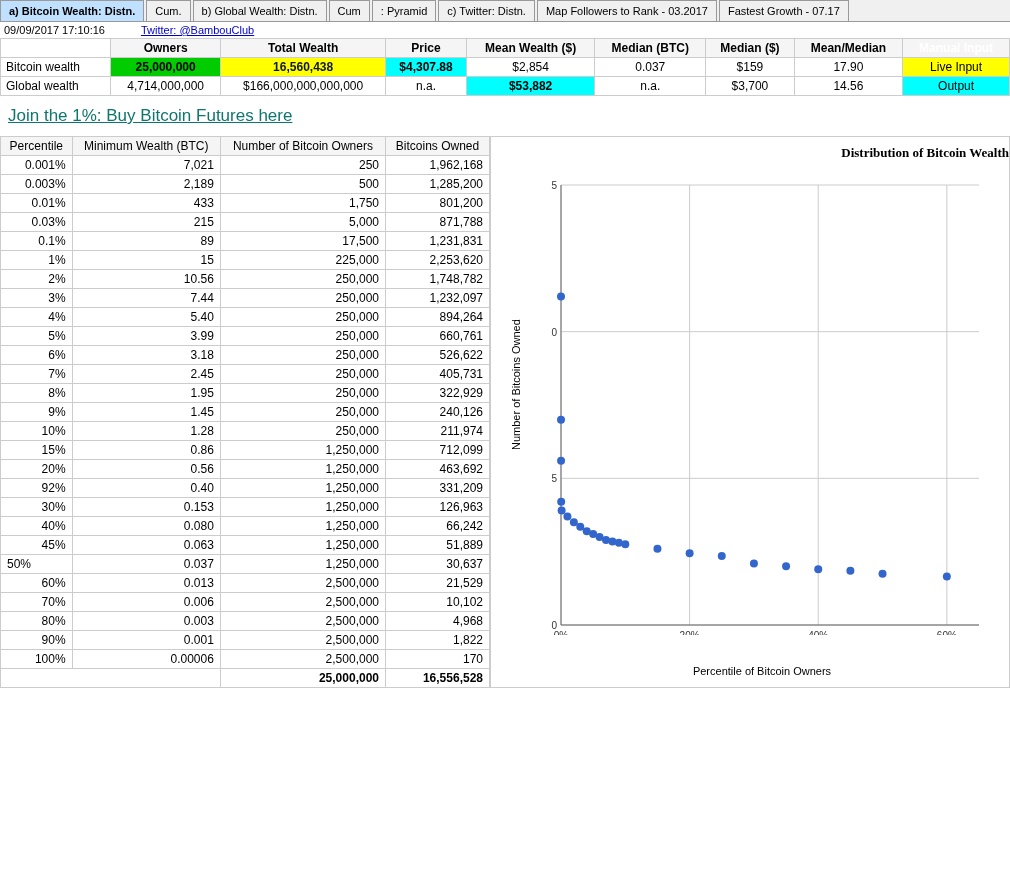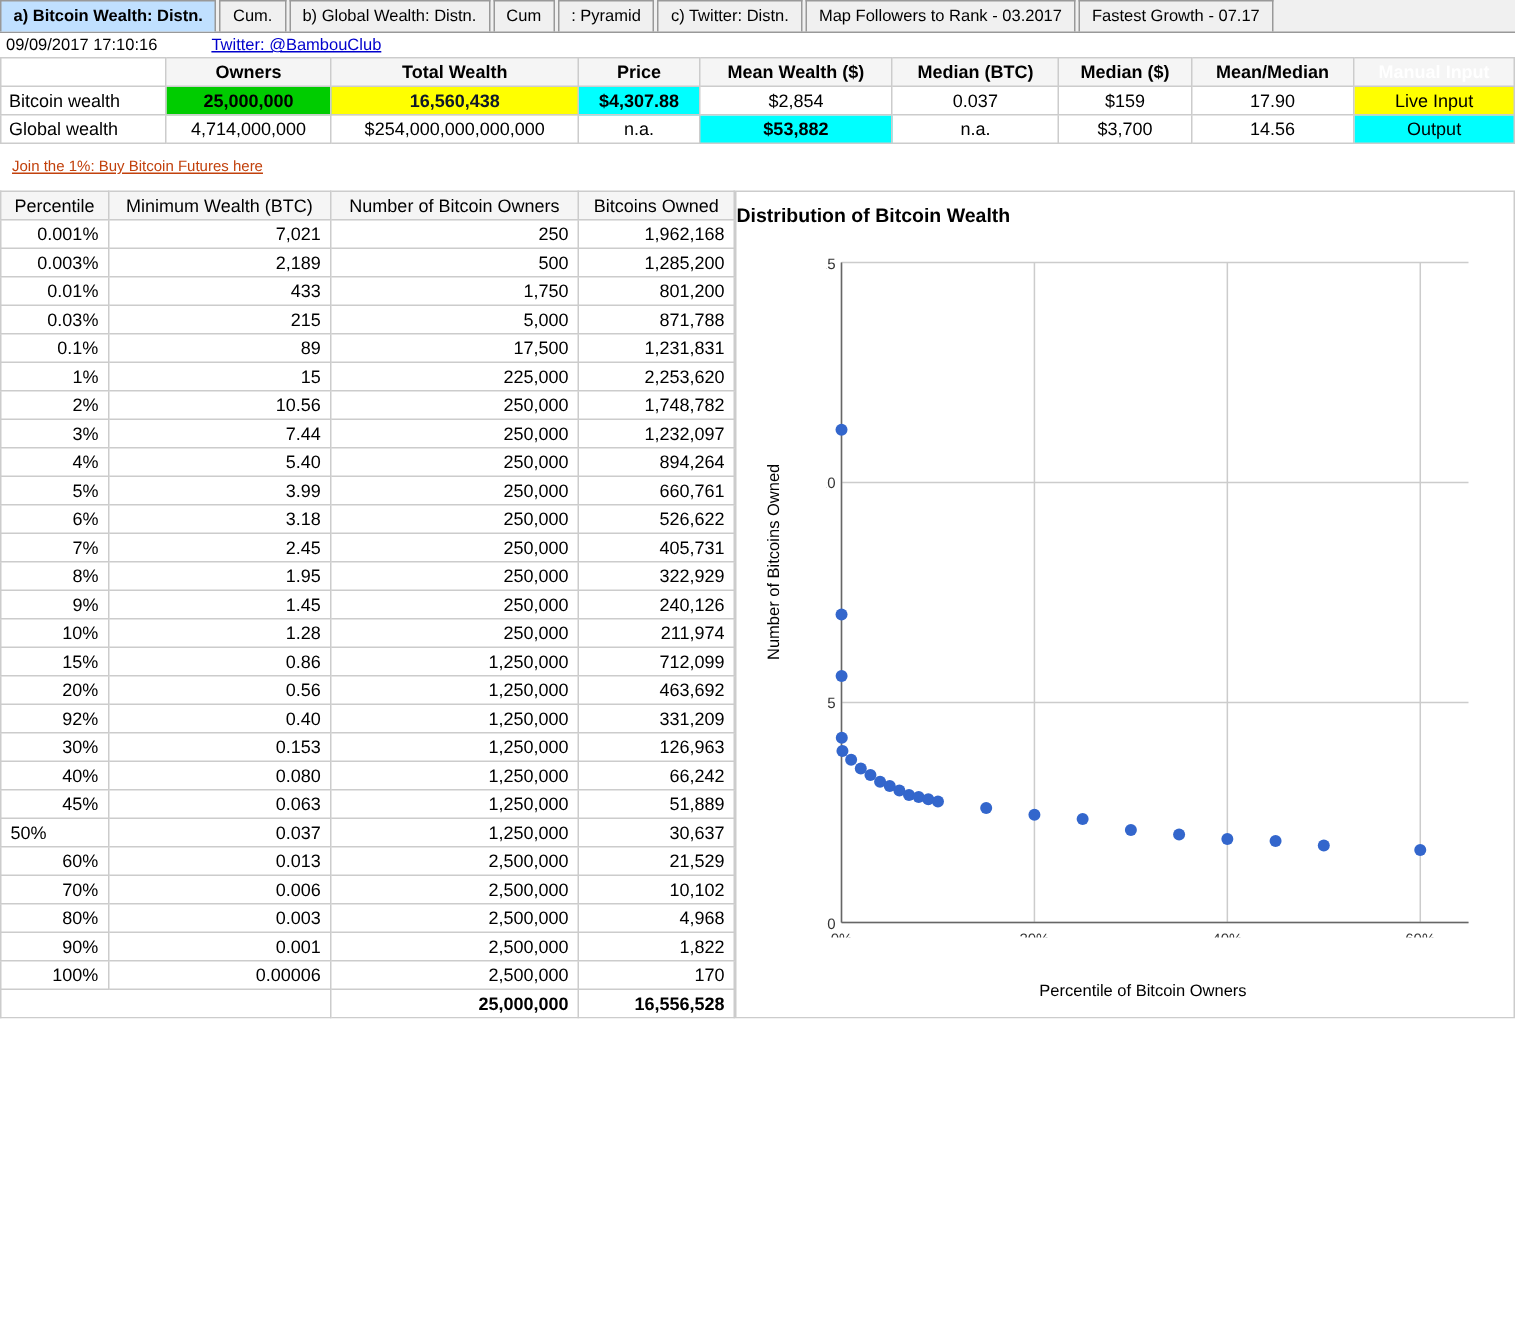--- a/index.html
+++ b/index.html
@@ -19,34 +19,34 @@
     .cell-green { background: #00cc00; color: #000; font-weight: bold; text-align: center; }
     .cell-yellow { background: #ffff00; color: #0f172a; font-weight: bold; text-align: center; }
     .cell-cyan { background: #00ffff; color: #000; font-weight: bold; text-align: center; }
     .cell-white { background: #fff; text-align: center; }
     .cell-liveinput { background: #ffff00; text-align: center; }
     .cell-output { background: #00ffff; text-align: center; }
     .cell-manualinput { background: #00cc00; color: #fff; text-align: center; }
     .cell-center { text-align: center; }
     .cell-na { text-align: center; }
 
-    .join-link { color: #c2410c; text-decoration: underline; cursor: pointer; display: inline-block; padding: 6px 4px; font-size: 10px; }
+    .join-link { color: #0f766e; text-decoration: underline; cursor: pointer; display: inline-block; padding: 6px 4px; font-size: 17px; }
 
     .content-area { display: flex; }
 
     .data-table-wrap { flex: 0 0 490px; }
     .data-table { width: 490px; border-collapse: collapse; font-size: 12px; }
     .data-table td, .data-table th { border: 1px solid #ccc; padding: 2px 6px; }
     .data-table th { background: #f5f5f5; text-align: center; font-weight: normal; }
     .data-table td.num { text-align: right; }
     .data-table td.pct { text-align: right; }
     .data-table .footer-row td { font-weight: bold; text-align: right; }
 
     .chart-area { flex: 1; border: 1px solid #ccc; margin-left: 0; position: relative; background: #fff; min-height: 550px; }
-    .chart-title { text-align: left; font-size: 13px; font-weight: bold; padding: 8px 0 4px; }
+    .chart-title { text-align: right; font-size: 13px; font-weight: bold; padding: 8px 0 4px; font-family: Liberation Serif, serif; }
   </style>
 </head>
 <body>
 
 <div class="top-tabs">
   <div class="tab active">a) Bitcoin Wealth: Distn.</div>
   <div class="tab">Cum.</div>
   <div class="tab">b) Global Wealth: Distn.</div>
   <div class="tab">Cum</div>
   <div class="tab">: Pyramid</div>
@@ -82,21 +82,21 @@
       <td class="cell-cyan">$4,307.88</td>
       <td class="cell-white cell-center">$2,854</td>
       <td class="cell-white cell-center">0.037</td>
       <td class="cell-white cell-center">$159</td>
       <td class="cell-white cell-center">17.90</td>
       <td class="cell-liveinput">Live Input</td>
     </tr>
     <tr>
       <td>Global wealth</td>
       <td class="cell-white cell-center">4,714,000,000</td>
-      <td class="cell-white cell-center">$254,000,000,000,000</td>
+      <td class="cell-white cell-center">$166,000,000,000,000</td>
       <td class="cell-na">n.a.</td>
       <td class="cell-cyan cell-center">$53,882</td>
       <td class="cell-na">n.a.</td>
       <td class="cell-white cell-center">$3,700</td>
       <td class="cell-white cell-center">14.56</td>
       <td class="cell-output">Output</td>
     </tr>
   </tbody>
 </table>
 

